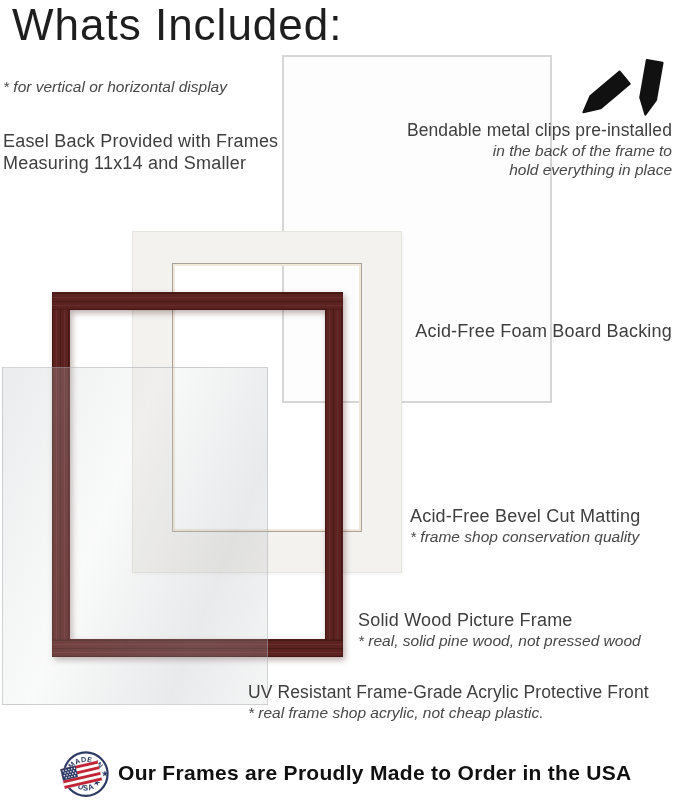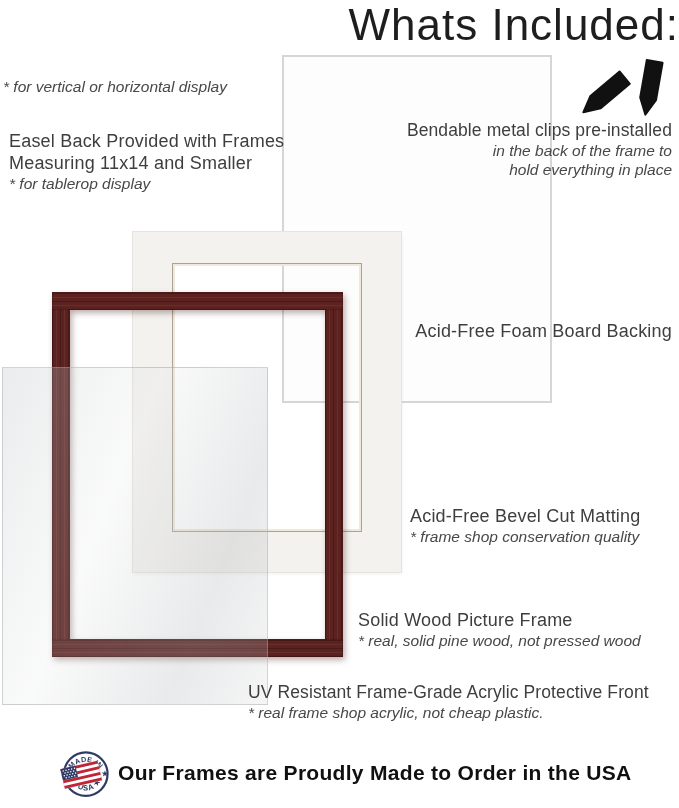--- a/index.html
+++ b/index.html
@@ -2,21 +2,21 @@
 <html><head>
 <meta charset="utf-8">
 <style>
   html,body { margin:0; padding:0; background:#ffffff; }
   #stage {
     position:relative; width:679px; height:808px; background:#ffffff;
     font-family:"Liberation Sans", sans-serif; overflow:hidden;
   }
   
   .title {
-    position:absolute; top:0; left:12px; right:0; text-align:right;
+    position:absolute; top:0; left:12px; right:0; text-align:left;
     font-size:44px; line-height:50px; letter-spacing:1px; color:#1e1e1e;
   }
   
   .foam-board {
     position:absolute; left:282px; top:55px; width:270px; height:348px;
     background:#fdfdfd; border:2px solid #d6d6d6; box-sizing:border-box; z-index:1;
   }
   .mat {
     position:absolute; left:133px; top:232px; width:268px; height:340px;
     box-sizing:border-box; background:transparent; z-index:2;
@@ -92,24 +92,23 @@
 
   <svg class="clips-svg" width="92" height="72" viewBox="0 0 92 72" aria-hidden="true">
     <path d="M0,0 L16,0 L16,38 L8,54 L0,38 Z" fill="#111111" stroke="#111111" stroke-width="2" stroke-linejoin="round" transform="translate(14,10) rotate(50 8 27)"></path>
     <path d="M0,0 L16,0 L16,38 L8,54 L0,38 Z" fill="#111111" stroke="#111111" stroke-width="2" stroke-linejoin="round" transform="translate(60,3) rotate(10 8 27)"></path>
   </svg>
 
   <div class="ann" style="left:3px; top:77px;">
     <div class="n">* for vertical or horizontal display</div>
   </div>
 
-  <div class="ann" style="left:3px; top:130px;margin-left:6px;">
+  <div class="ann" style="left:3px; top:130px;">
     <div class="h">Easel Back Provided with Frames</div>
     <div class="h">Measuring 11x14 and Smaller</div>
-    <div class="n">* for tablerop display</div>
   </div>
 
   <div class="ann t-right" style="top:119px;">
     <div class="h2">Bendable metal clips pre-installed</div>
     <div class="n">in the back of the frame to</div>
     <div class="n">hold everything in place</div>
   </div>
 
   <div class="ann t-right" style="top:320px;">
     <div class="h">Acid-Free Foam Board Backing</div>

